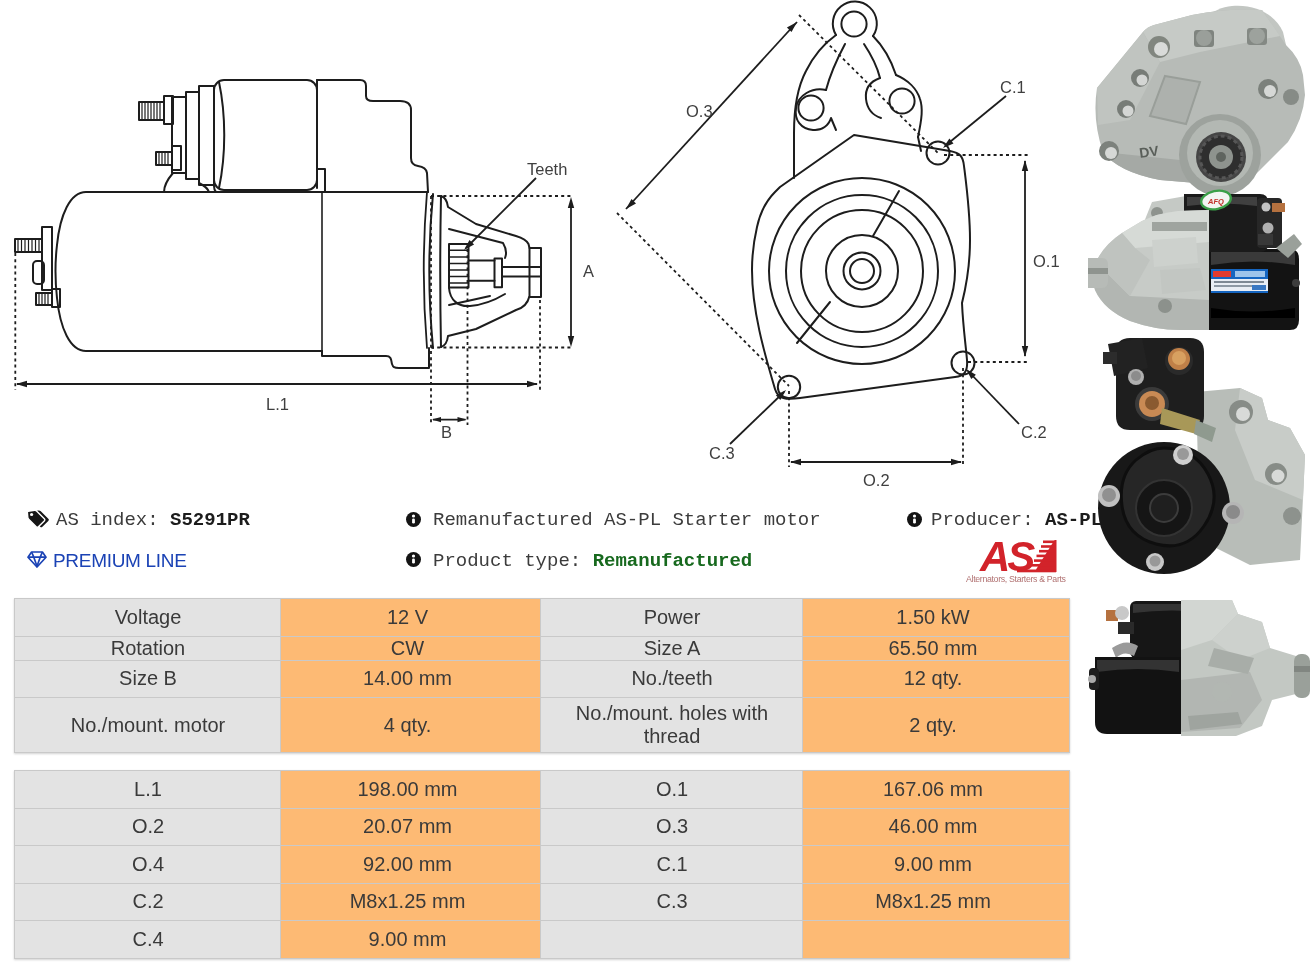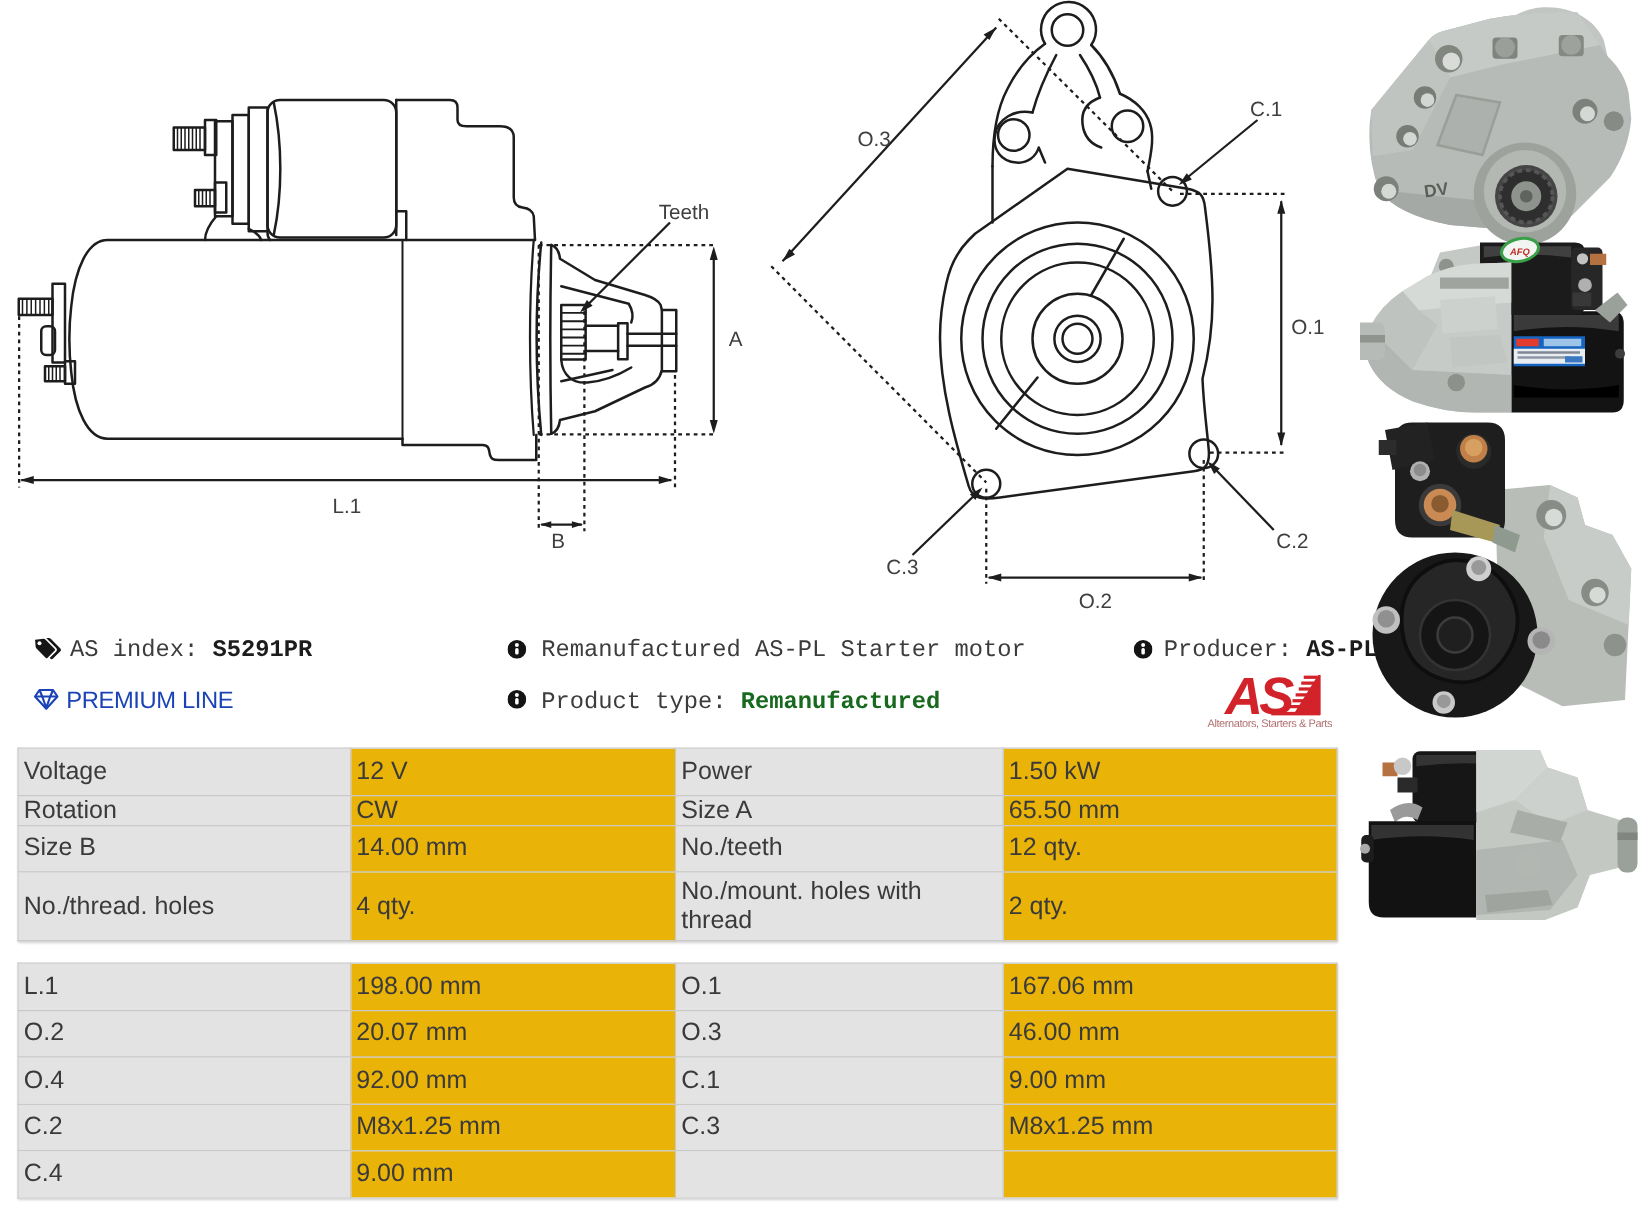--- a/index.html
+++ b/index.html
@@ -4,23 +4,23 @@
 <style>
   html,body{margin:0;padding:0;background:#fff;}
   body{width:1316px;height:973px;font-family:"Liberation Sans",sans-serif;}
   .page{position:relative;width:1316px;height:973px;overflow:hidden;background:#fff;}
   .abs{position:absolute;}
   .info{font-size:19px;color:#3c3c3c;white-space:nowrap;font-family:Liberation Mono, monospace;}
   .info b{color:#1c1c1c;}
   .prem{font-size:19px;font-weight:normal;color:#1b43b5;letter-spacing:-0.3px;}
   .green{color:#17691e;font-weight:bold;}
   table{border-collapse:collapse;table-layout:fixed;}
-  td{font-size:20px;color:#3a3a3a;border:1px solid #c9c9c9;text-align:left;padding:0 10px 0 4px;vertical-align:middle;margin-left:20px;}
+  td{font-size:20px;color:#3a3a3a;border:1px solid #c9c9c9;text-align:center;padding:0 10px 0 4px;vertical-align:middle;margin-left:20px;}
   td.lab{background:#e3e3e3;padding-right:3px;}
-  td.val{background:#eab308;}
+  td.val{background:#fdba74;}
   .tblwrap{box-shadow:0 1px 2px rgba(0,0,0,0.18);}
 </style>
 </head>
 <body>
 <div class="page">
 
   <svg class="abs" style="left:0;top:0" width="1090" height="497" viewBox="0 0 1090 497">
 
     <g fill="none" stroke="#1d1d1d" stroke-width="2" stroke-linejoin="round" stroke-linecap="round">
 
@@ -366,21 +366,21 @@
             <td class="lab">Size A</td>
             <td class="val">65.50 mm</td>
           </tr>
       <tr style="height:37.5px">
             <td class="lab">Size B</td>
             <td class="val">14.00 mm</td>
             <td class="lab">No./teeth</td>
             <td class="val">12 qty.</td>
           </tr>
       <tr style="height:55px">
-            <td class="lab">No./thread. holes</td>
+            <td class="lab">No./mount. motor</td>
             <td class="val">4 qty.</td>
             <td class="lab">No./mount. holes with<br>thread</td>
             <td class="val">2 qty.</td>
           </tr>
     </tbody>
       </table>
   </div>
   <div class="abs tblwrap" style="left:14px;top:770px;">
     <table>
       <colgroup>

